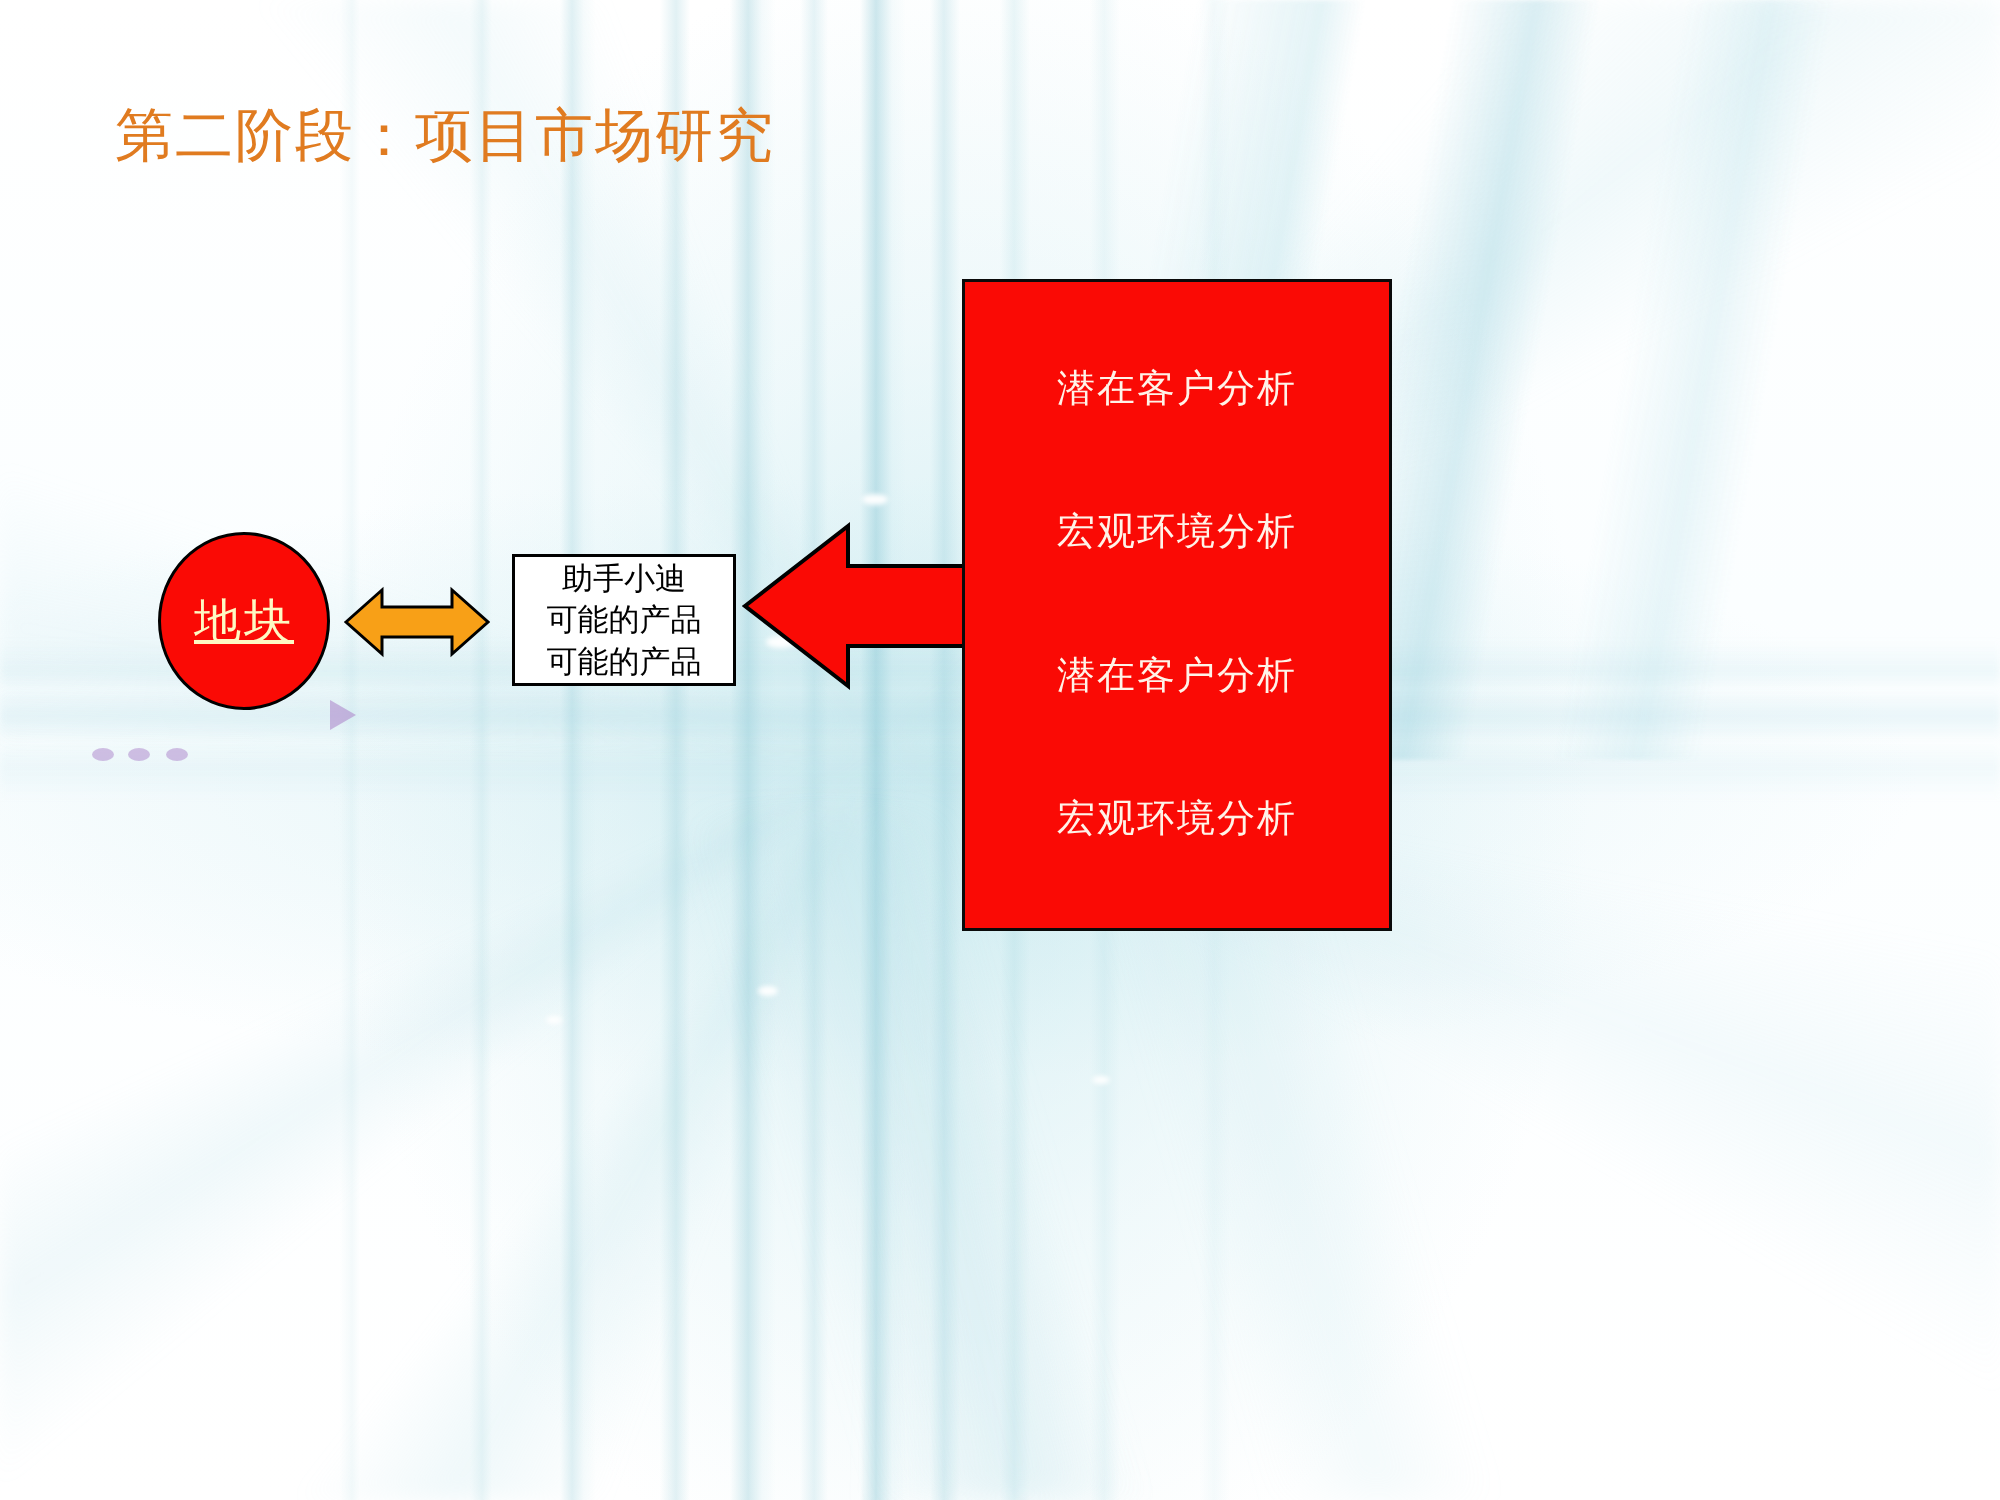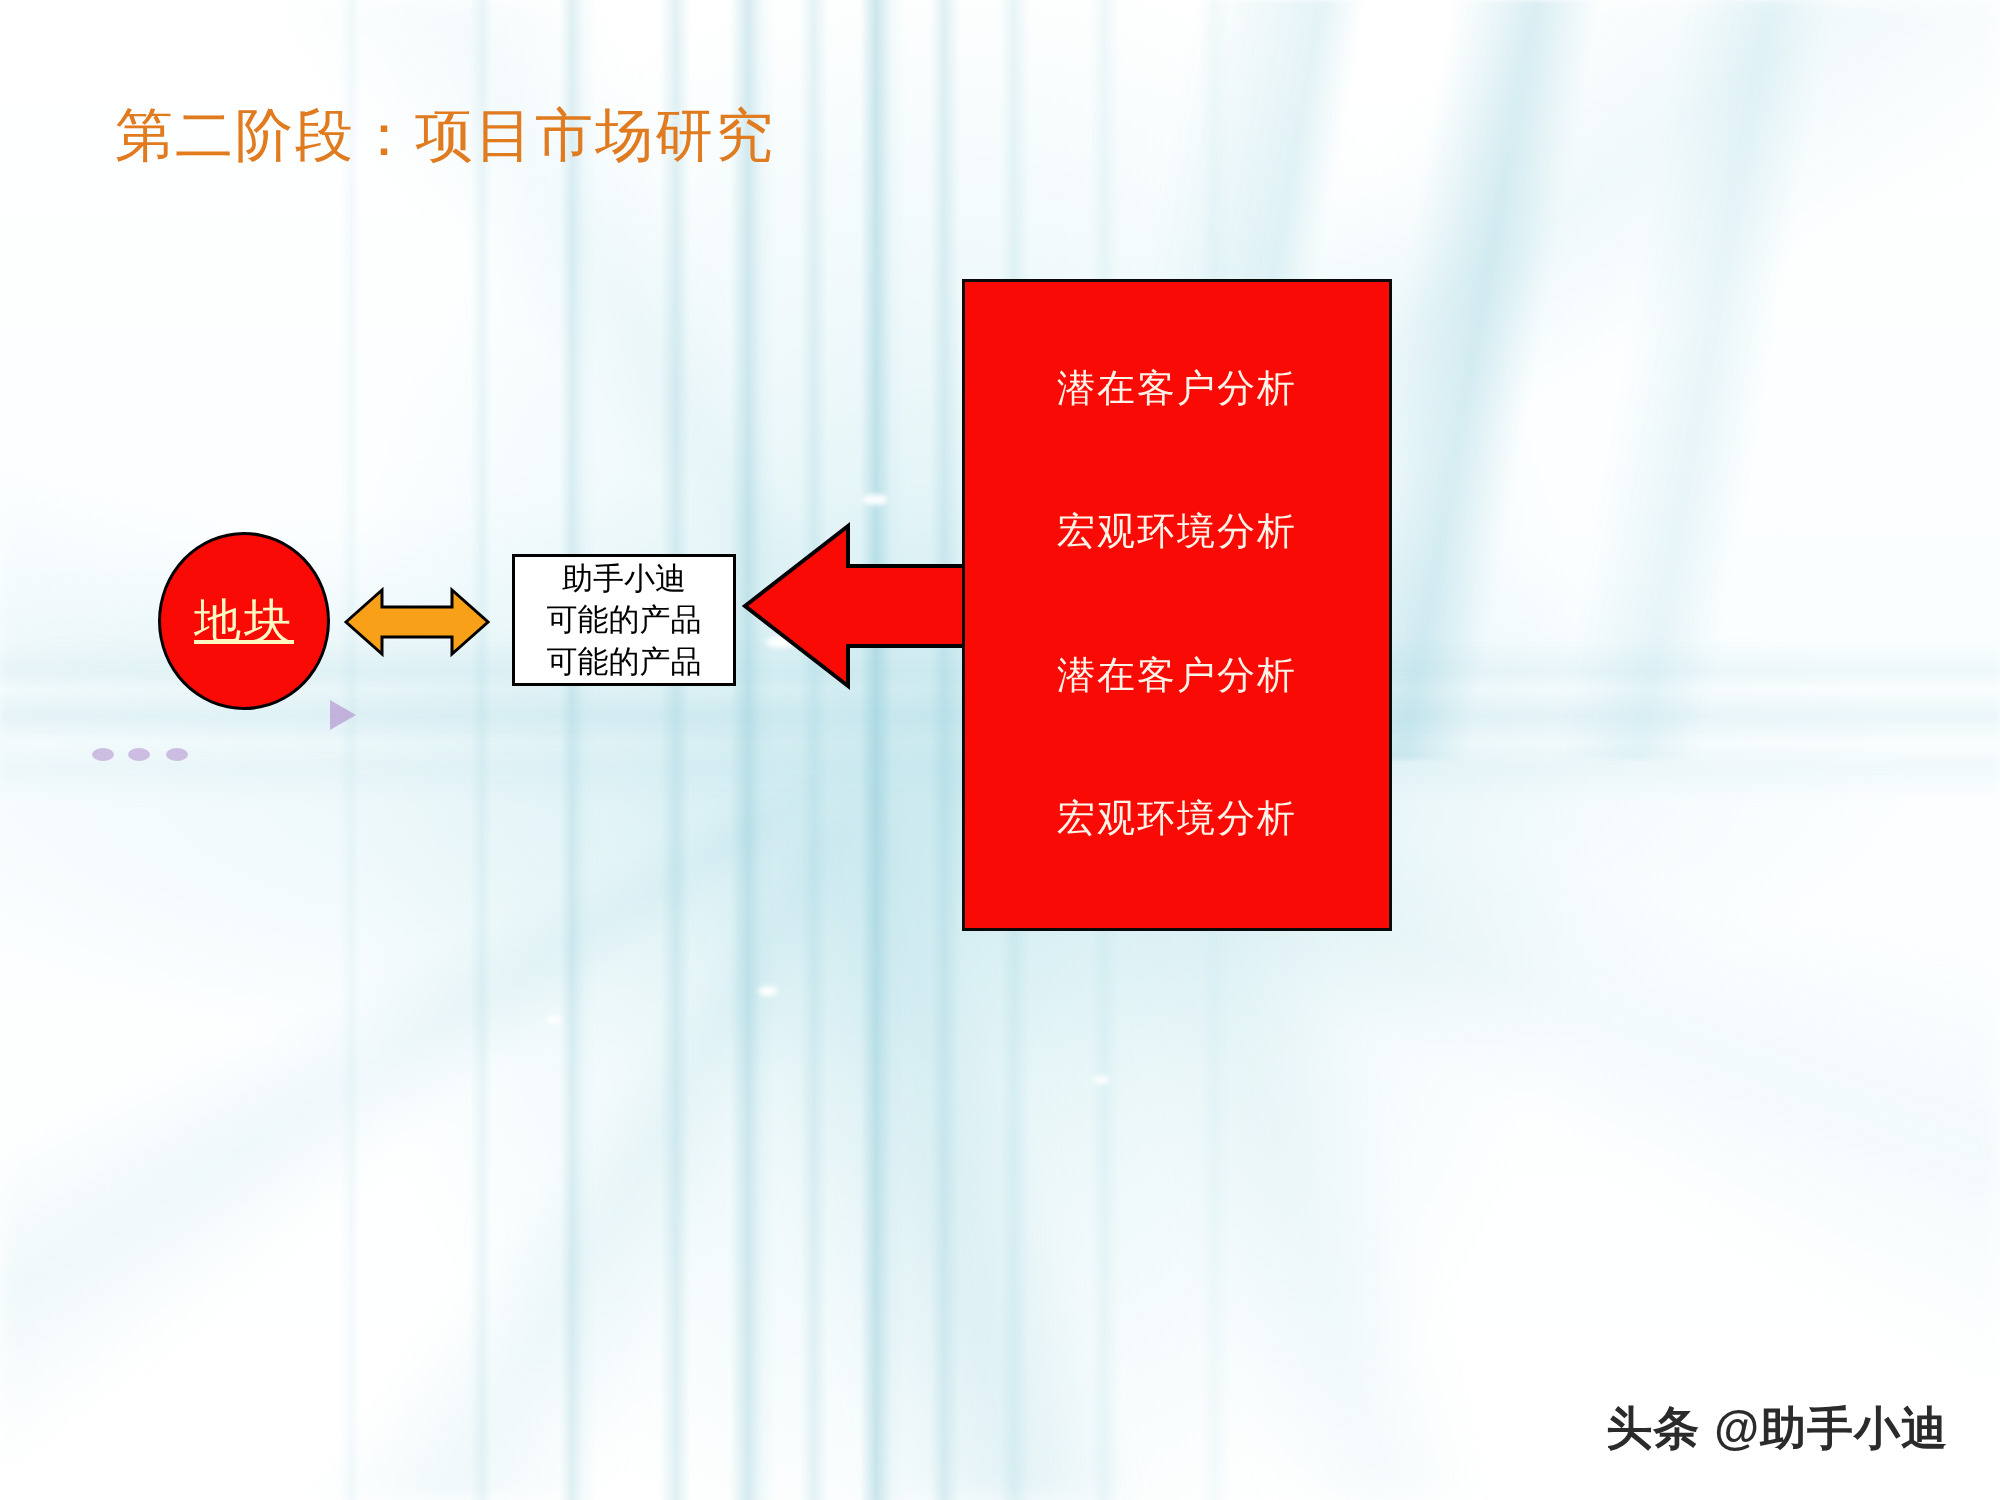--- a/index.html
+++ b/index.html
@@ -343,15 +343,14 @@
     </svg>
   </div>
 
   <div id="redpanel">
     <span class="item">潜在客户分析</span>
     <span class="item">宏观环境分析</span>
     <span class="item">潜在客户分析</span>
     <span class="item">宏观环境分析</span>
   </div>
 
-  <div id="watermark">头条 @助手小迪</div>
 
 </div>
 
 </body></html>

